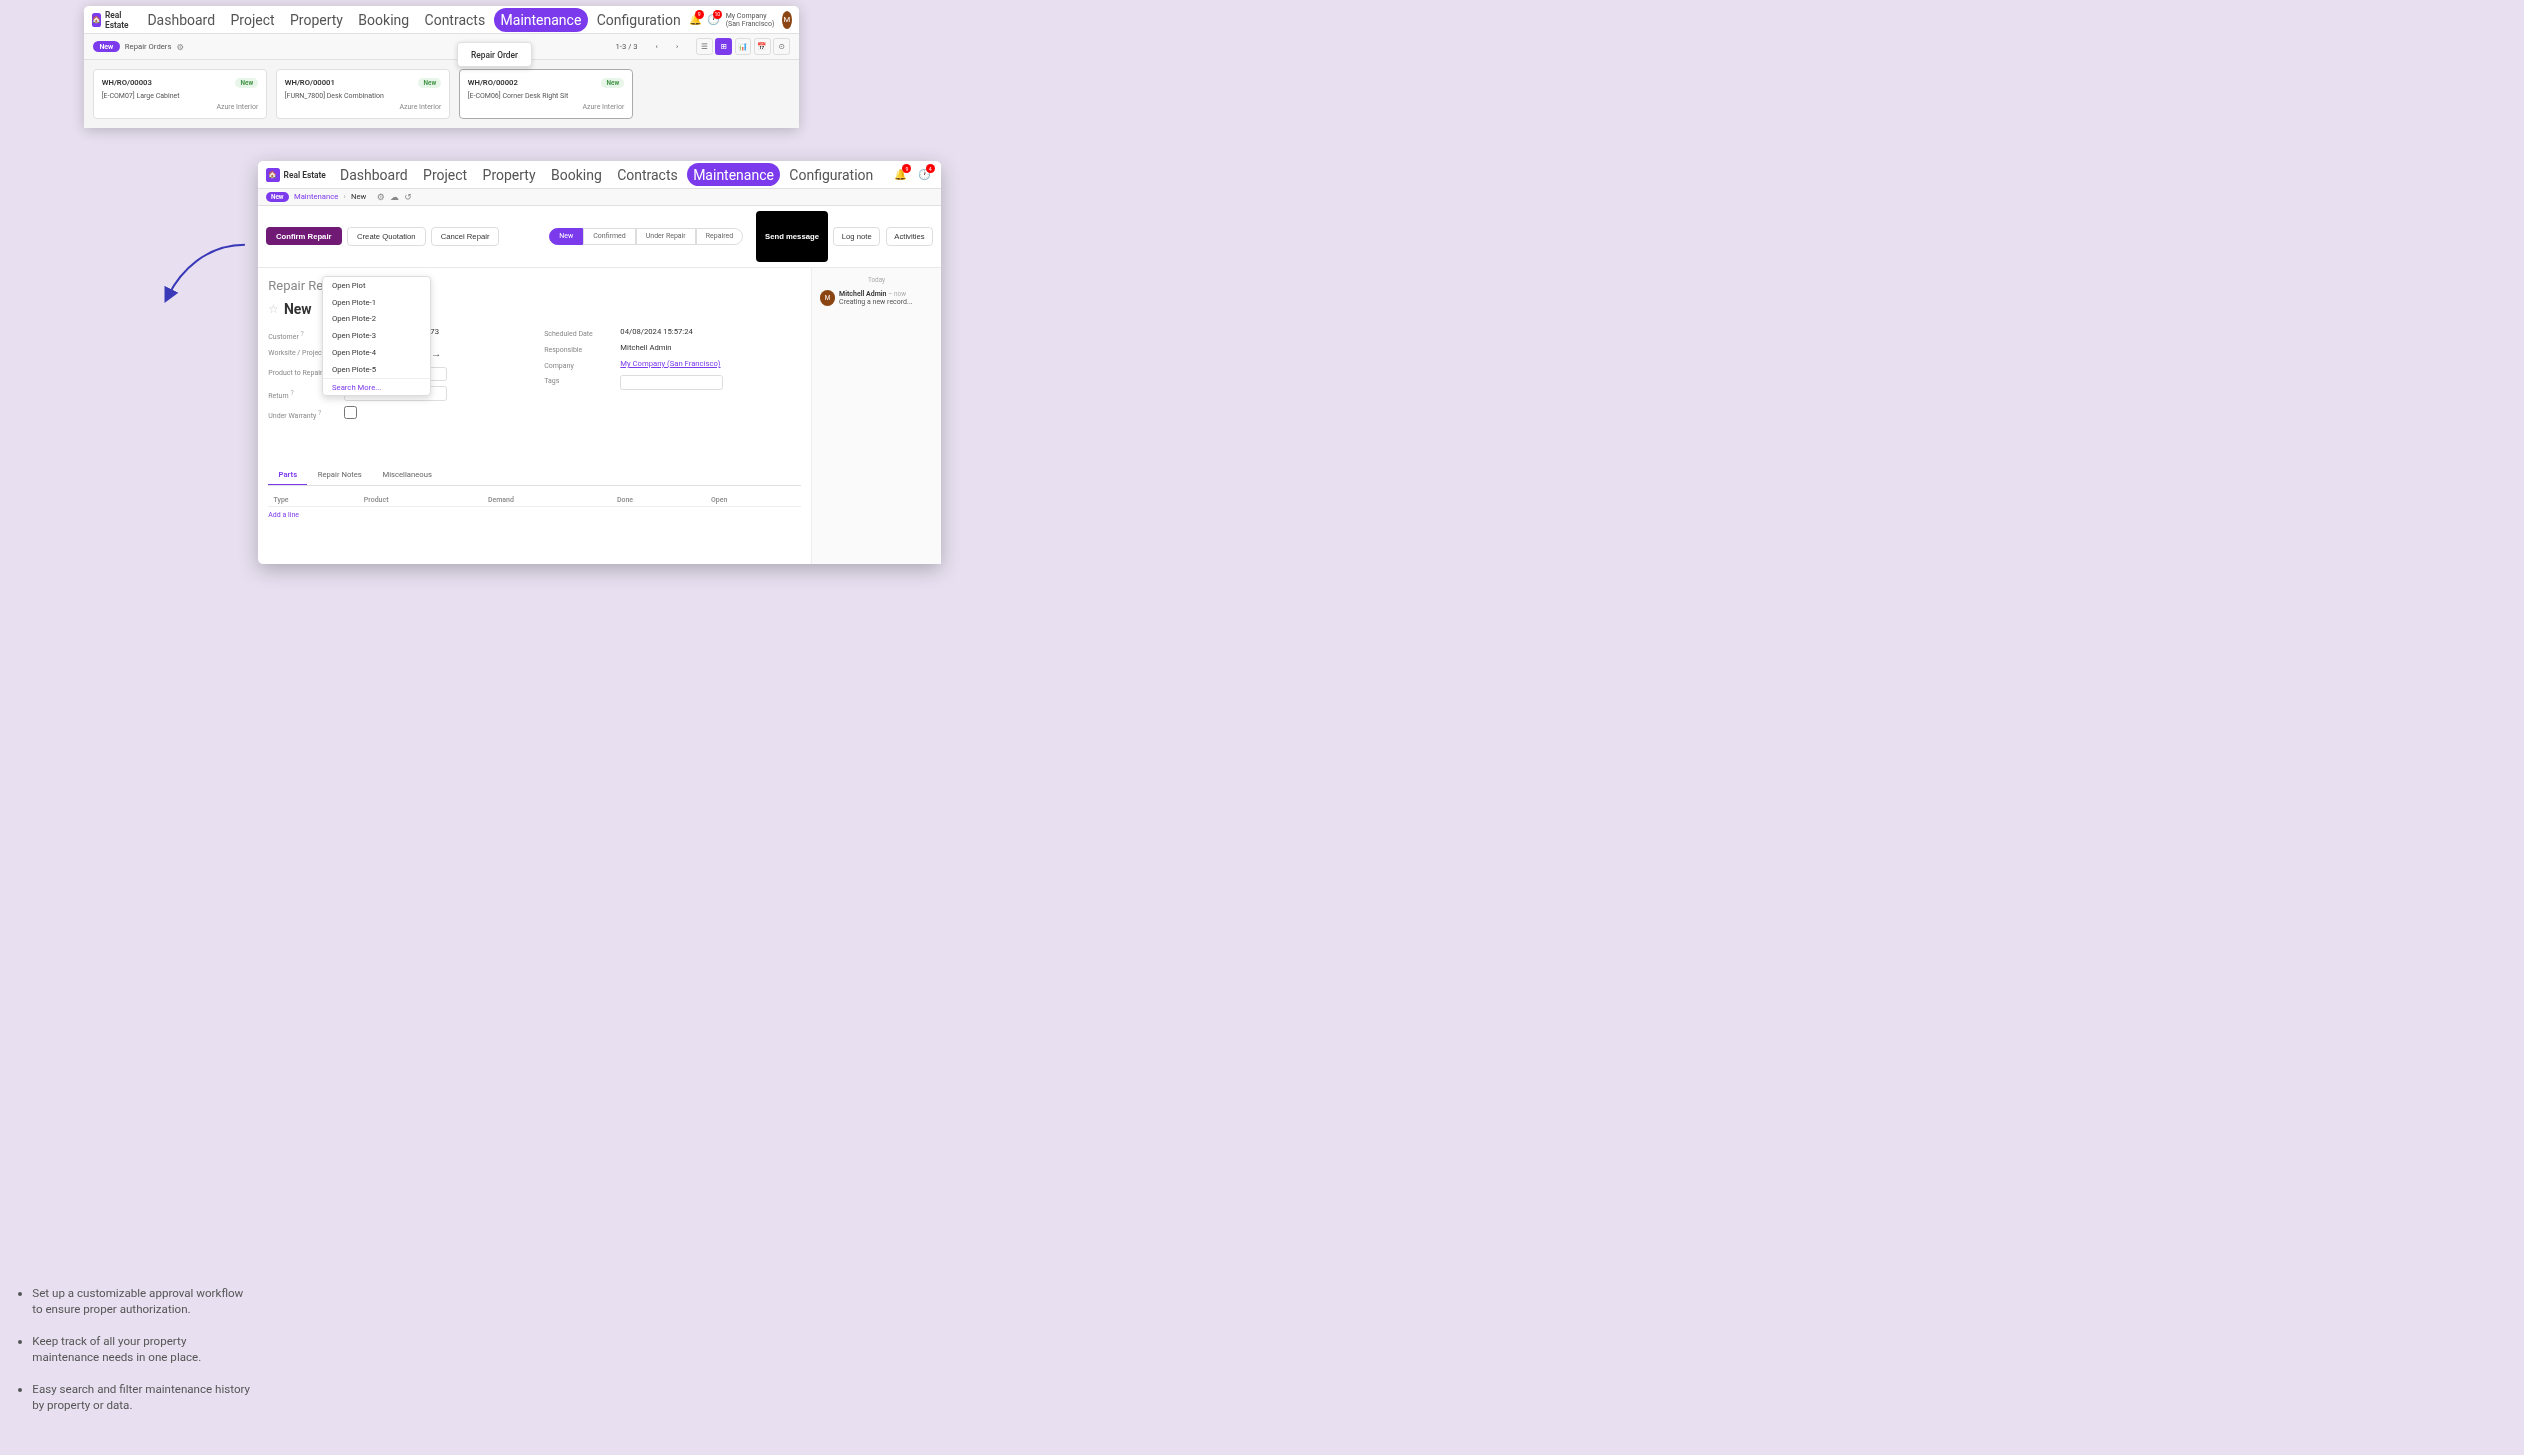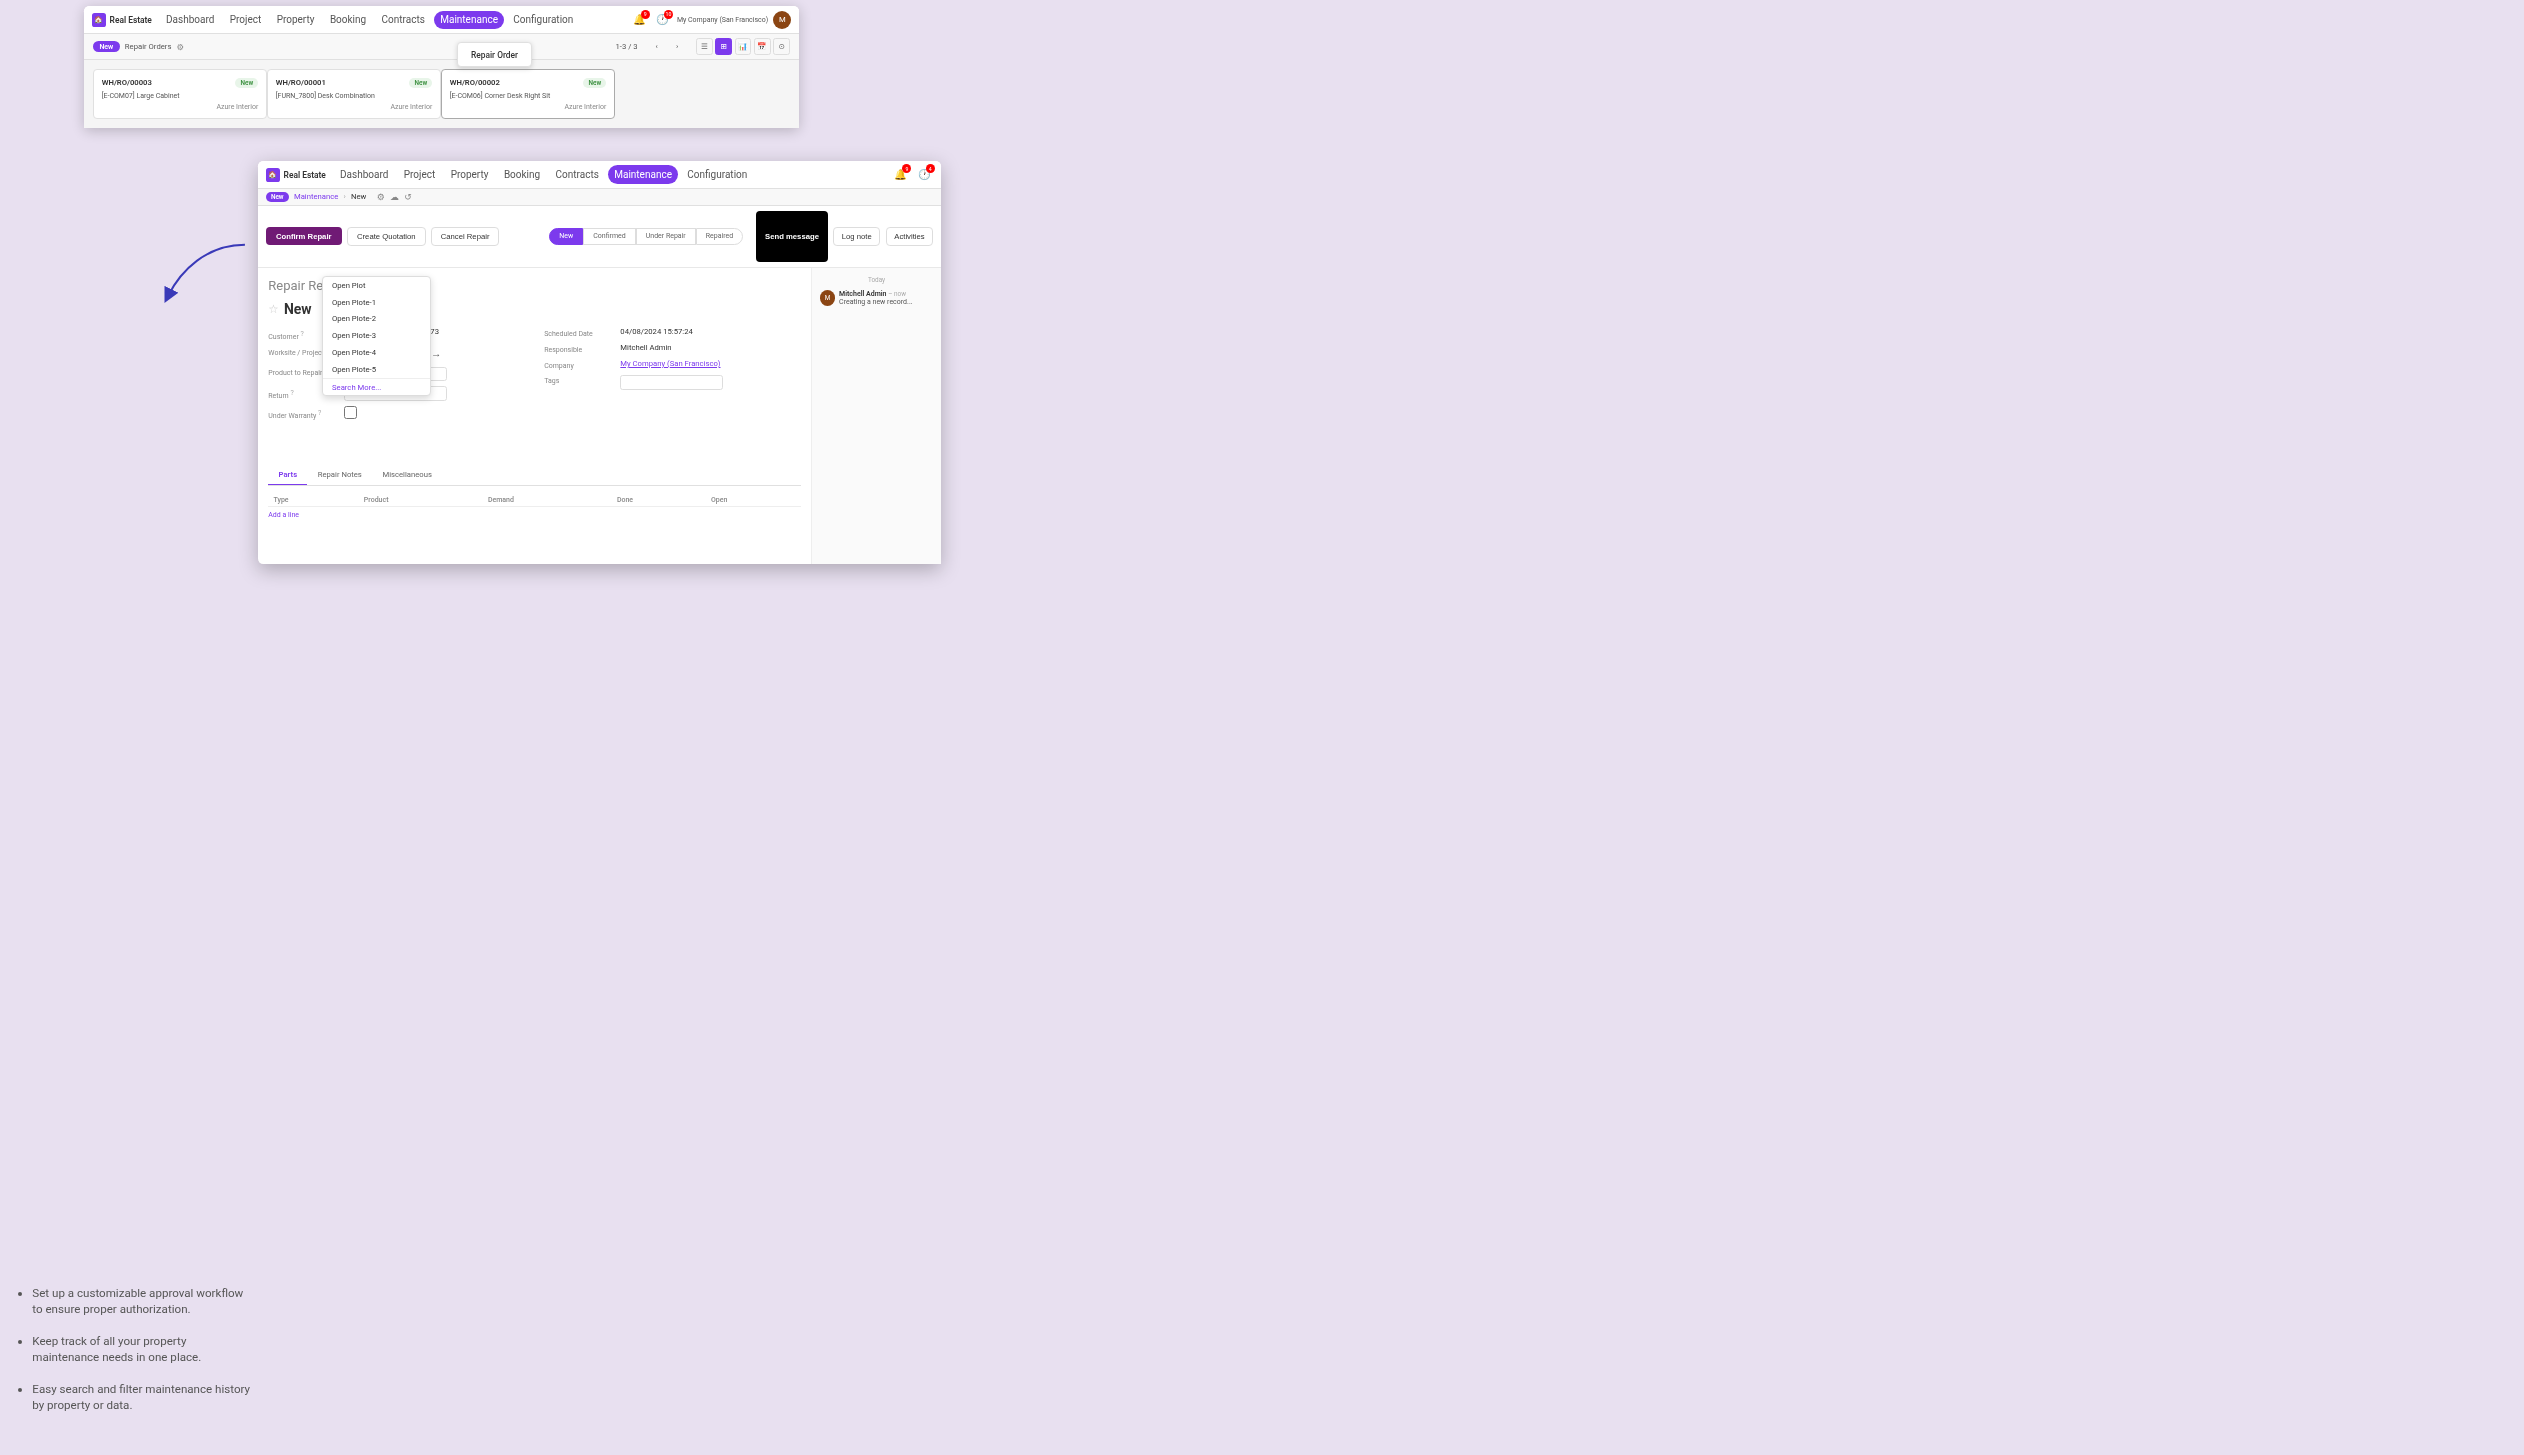--- a/index.html
+++ b/index.html
@@ -91,21 +91,21 @@
       background: #7c3aed;
       border-radius: 2.6px;
       display: flex;
       align-items: center;
       justify-content: center;
       color: white;
       font-size: 7px;
     }
     .nav-item {
       padding: 3.9px 6.4px;
-      font-size: 10px;
+      font-size: 14px;
       color: #555;
       cursor: pointer;
       border-radius: 2.6px;
     }
     .nav-item.active {
       background: #7c3aed;
       color: white;
       border-radius: 13px;
     }
     .navbar-right {
@@ -206,20 +206,21 @@
     .view-icon-btn.active {
       background: #7c3aed;
       color: white;
       border-color: #7c3aed;
     }
 
     
     .kanban-area {
       display: flex;
       padding: 9px;
+      gap: 9px;
       background: #f5f5f5;
     }
     .kanban-card {
       background: #fff;
       border: 0.6px solid #e0e0e0;
       border-radius: 3.9px;
       padding: 7.7px;
       width: 174px;
       cursor: pointer;
       position: relative;

